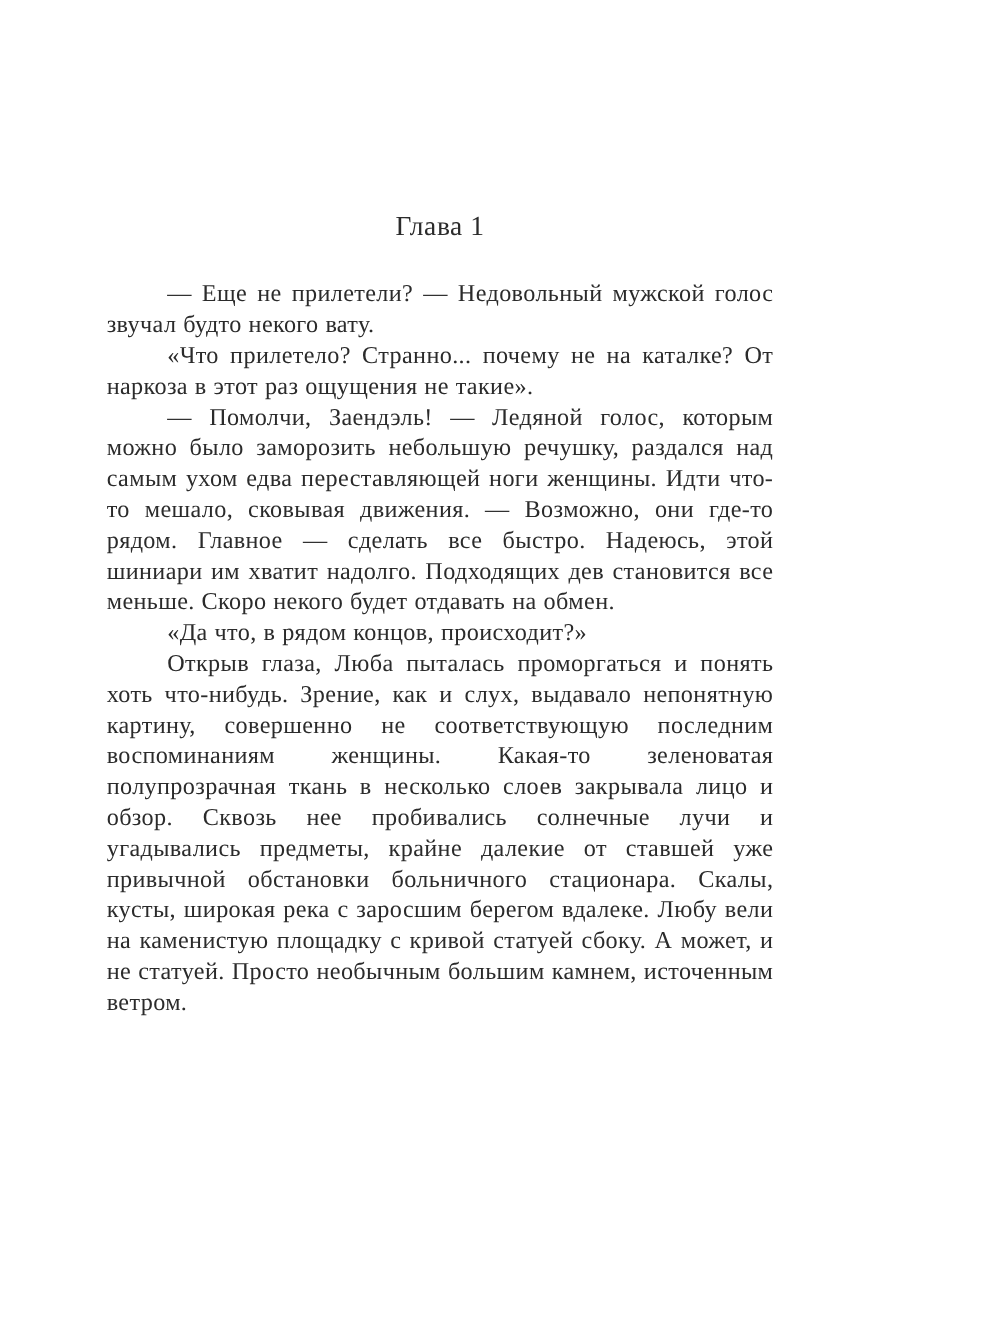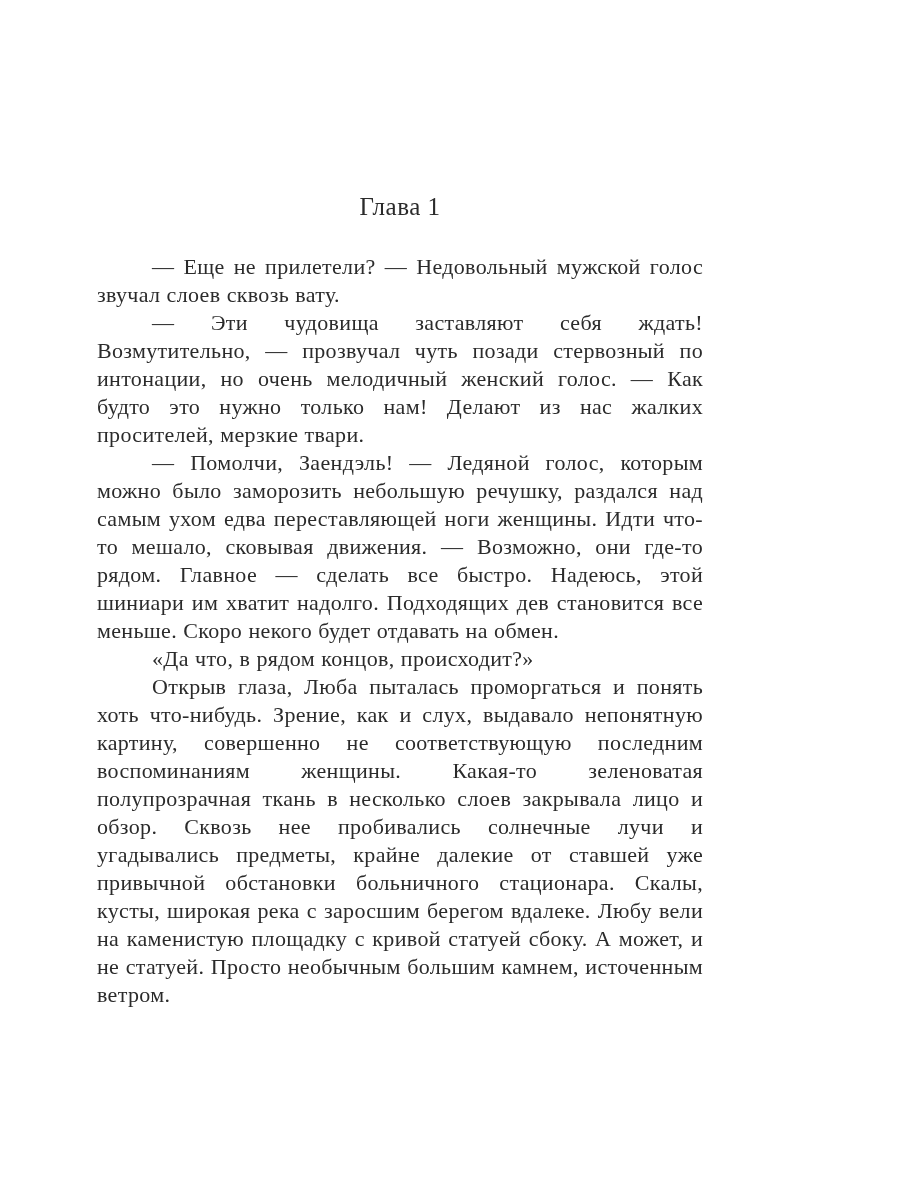--- a/index.html
+++ b/index.html
@@ -38,19 +38,19 @@
     letter-spacing: 0.015em;
     word-spacing: 0.02em;
   }
 </style>
 </head>
 <body>
 
 <div class="page">
   <h1 class="chapter-title">Глава 1</h1>
   <div class="text-block">
-      <p>— Еще не прилетели? — Недовольный мужской голос звучал слоев сквозь вату.</p>
-      <p>— Эти чудовища заставляют себя ждать! Возмутительно, — прозвучал чуть позади стервозный по интонации, но очень мелодичный женский голос. — Как будто это нужно только нам! Делают из нас жалких просителей, мерзкие твари.</p>
+      <p>— Еще не прилетели? — Недовольный мужской голос звучал будто некого вату.</p>
+      <p>«Что прилетело? Странно... почему не на каталке? От наркоза в этот раз ощущения не такие».</p>
       <p>— Помолчи, Заендэль! — Ледяной голос, которым можно было заморозить небольшую речушку, раздался над самым ухом едва переставляющей ноги женщины. Идти что-то мешало, сковывая движения. — Возможно, они где-то рядом. Главное — сделать все быстро. Надеюсь, этой шиниари им хватит надолго. Подходящих дев становится все меньше. Скоро некого будет отдавать на обмен.</p>
       <p>«Да что, в рядом концов, происходит?»</p>
       <p>Открыв глаза, Люба пыталась проморгаться и понять хоть что-нибудь. Зрение, как и слух, выдавало непонятную картину, совершенно не соответствующую последним воспоминаниям женщины. Какая-то зеленоватая полупрозрачная ткань в несколько слоев закрывала лицо и обзор. Сквозь нее пробивались солнечные лучи и угадывались предметы, крайне далекие от ставшей уже привычной обстановки больничного стационара. Скалы, кусты, широкая река с заросшим берегом вдалеке. Любу вели на каменистую площадку с кривой статуей сбоку. А может, и не статуей. Просто необычным большим камнем, источенным ветром.</p>
     </div>
 </div>
 
 </body></html>

